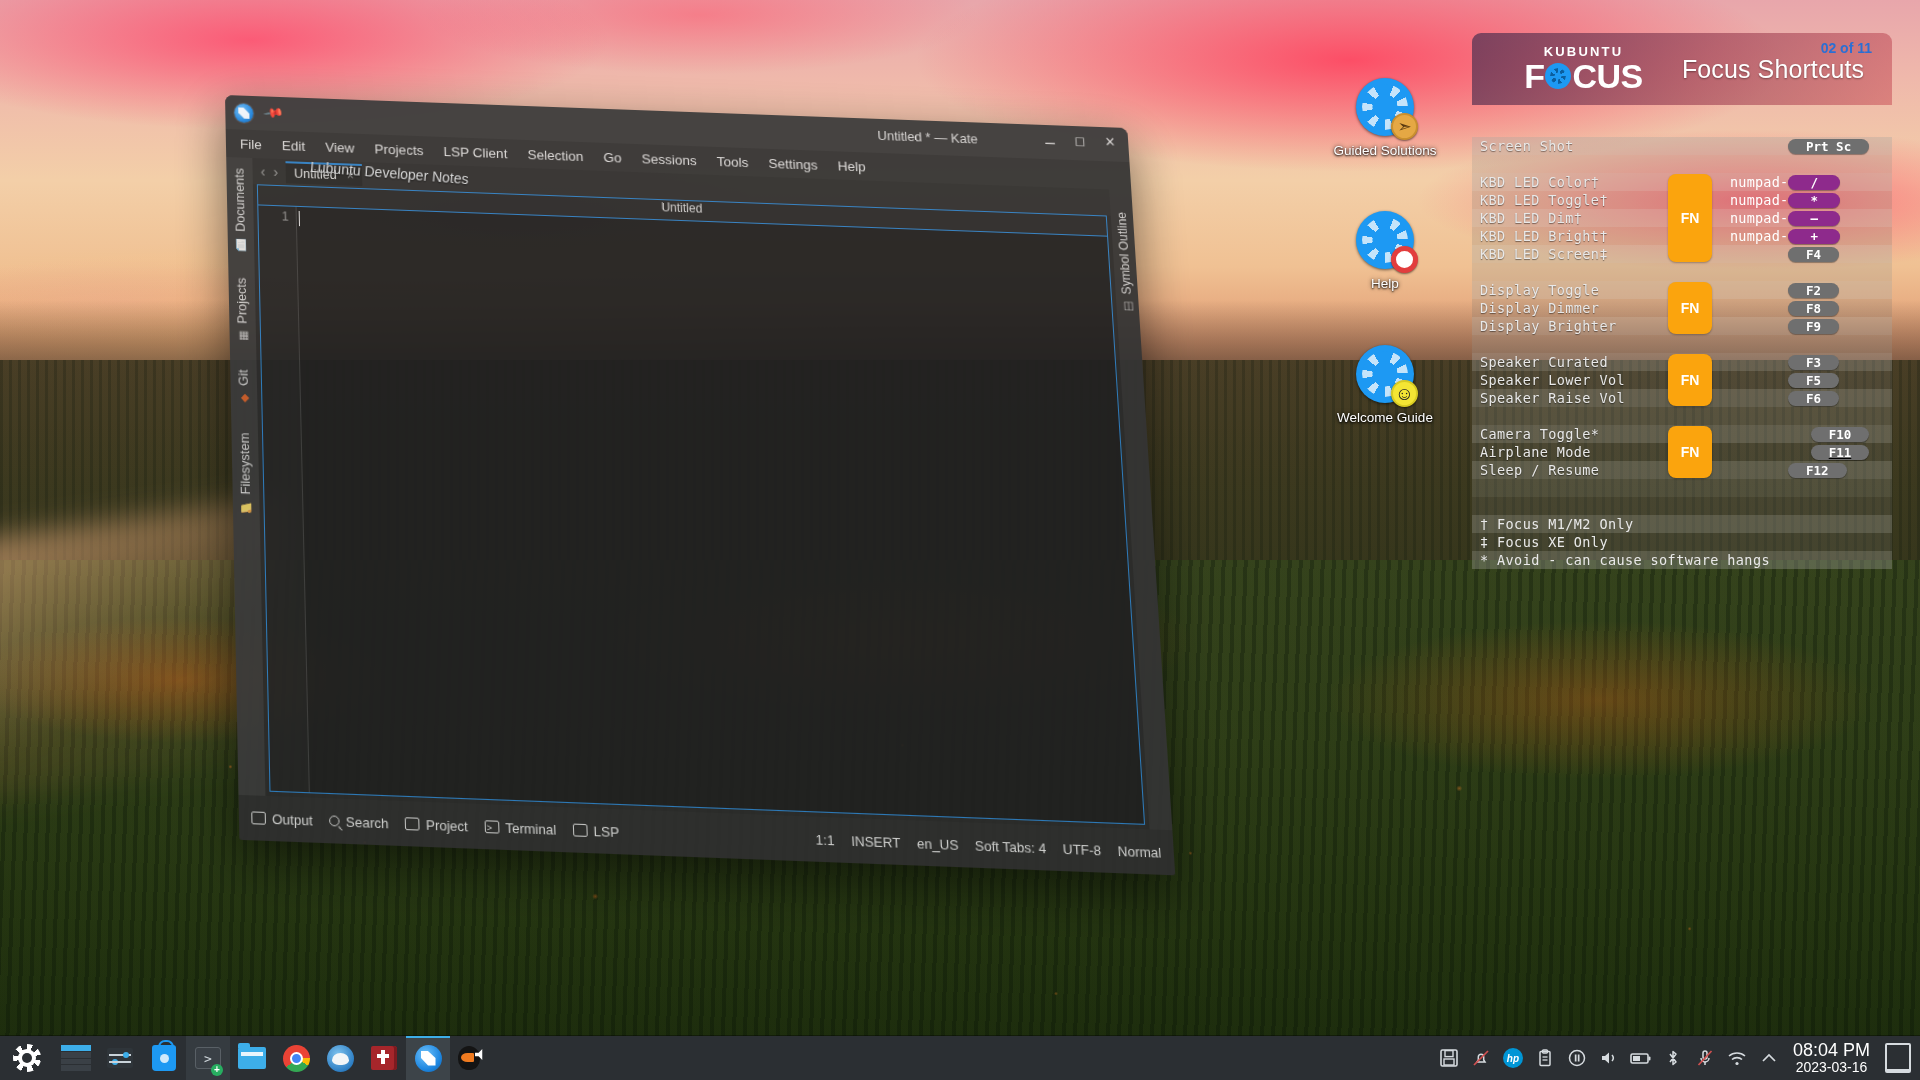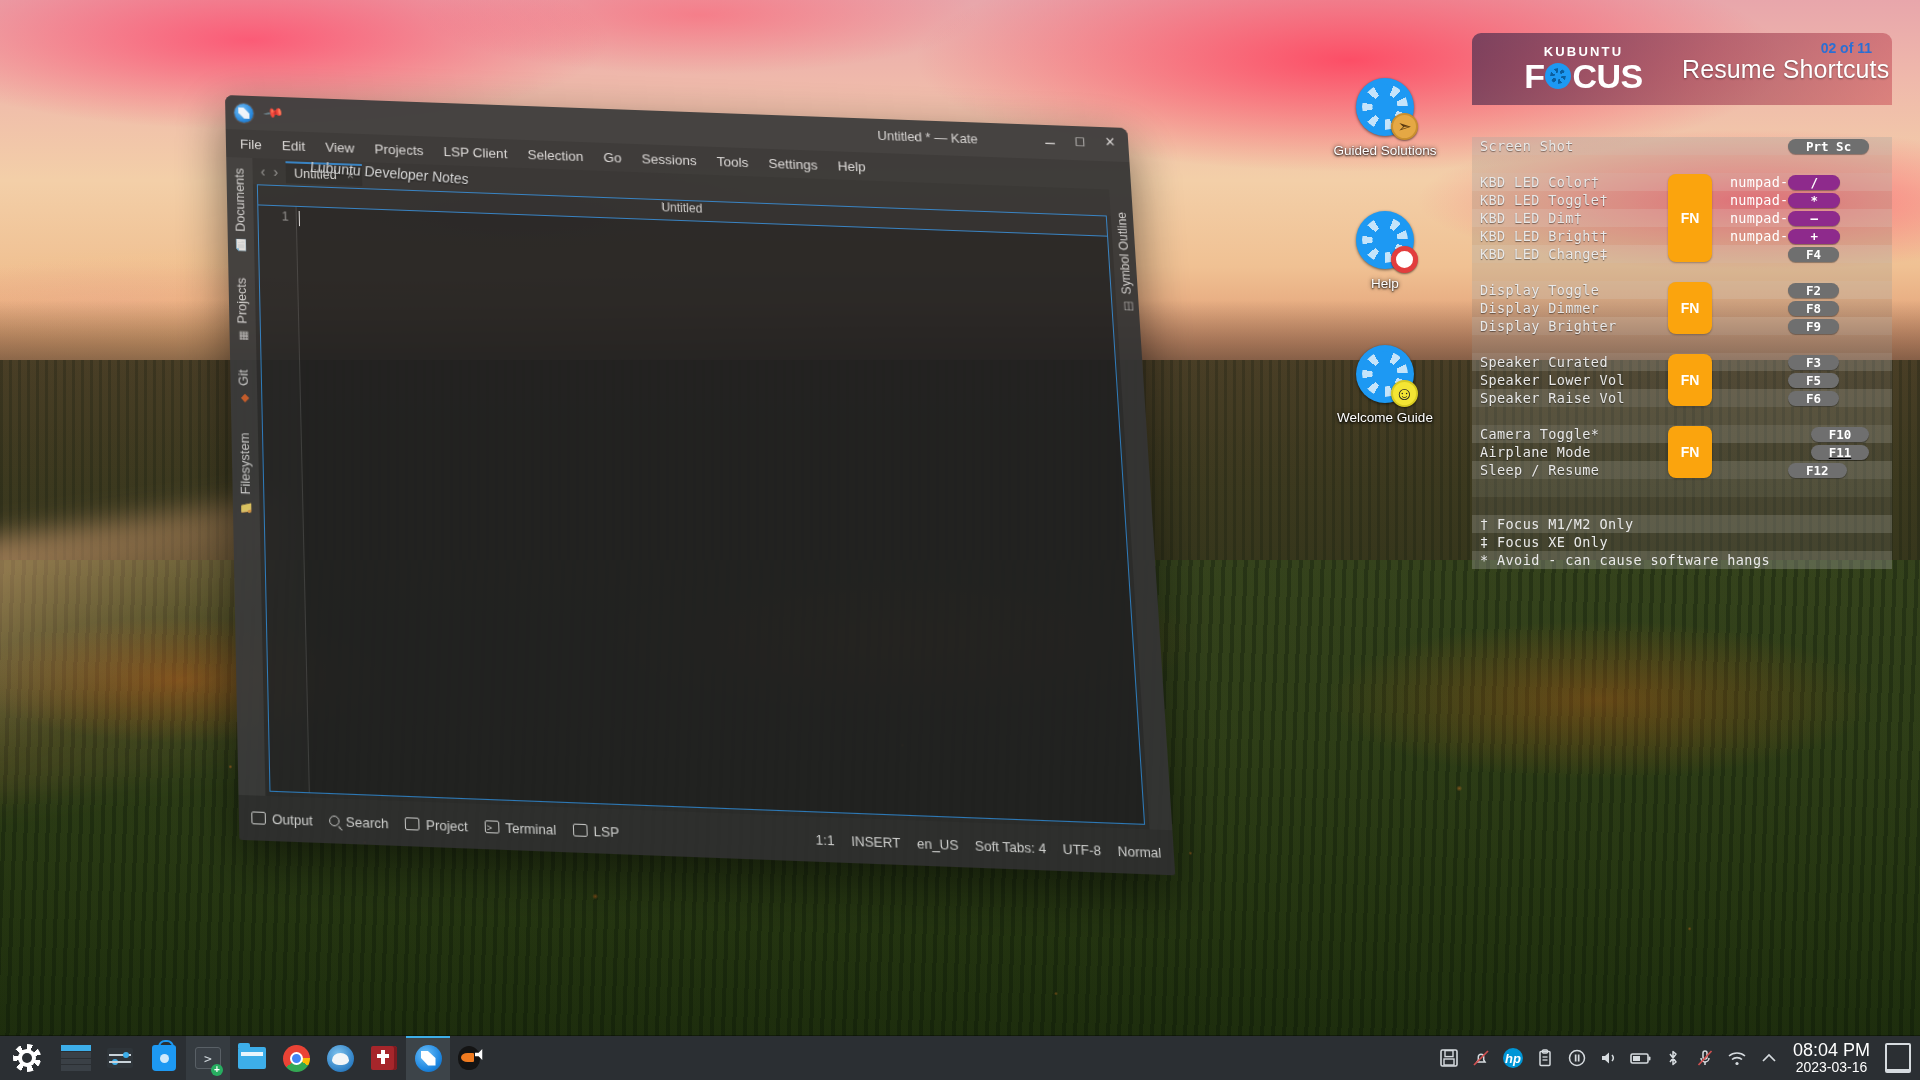--- a/index.html
+++ b/index.html
@@ -540,21 +540,21 @@
 <div id="shortcut-hud">
   <div class="hud-head">
     <div class="hud-logo">
       <div class="logo-kubuntu">KUBUNTU</div>
       <div class="logo-focus">
         <span>F</span>
         <span class="focus-o"></span>
         <span>CUS</span>
       </div>
     </div>
-    <div class="hud-title">Resume Shortcuts</div>
+    <div class="hud-title">Focus Shortcuts</div>
     <div class="hud-page">02 of 11</div>
   </div>
   <div class="hud-body" id="hud-body">
       <div style="position: relative; margin-top: 32px;">
         <div class="row">
           <div class="rlabel">Screen Shot</div>
           <div class="keycell" style="justify-content: flex-start; padding-left: 58px;">
             <span class="key wide">Prt Sc</span>
           </div>
         </div>
@@ -583,21 +583,21 @@
           </div>
         </div>
         <div class="row alt">
           <div class="rlabel">KBD LED Bright†</div>
           <div class="keycell">
             <span class="numlabel">numpad-</span>
             <span class="key purple">+</span>
           </div>
         </div>
         <div class="row">
-          <div class="rlabel">KBD LED Change‡</div>
+          <div class="rlabel">KBD LED Screen‡</div>
           <div class="keycell" style="justify-content: flex-start; padding-left: 58px;">
             <span class="key ">F4</span>
           </div>
         </div>
         <div class="fn-block" style="top: 1px; height: 88px;">FN</div>
       </div>
       <div class="row spacer"></div>
       <div style="position: relative;">
         <div class="row">
           <div class="rlabel">Display Toggle</div>
@@ -733,21 +733,21 @@
           <rect x="5" y="11" width="10" height="6" fill="none" stroke="#d6dbdf" stroke-width="1.4"></rect>
         </svg>
     </div>
     <div class="tray-btn">
       <svg width="20" height="20" viewBox="0 0 20 20">
           <path d="M6 14h8l-1.3-2V9a2.7 2.7 0 0 0-5.4 0v3z" fill="none" stroke="#d6dbdf" stroke-width="1.5"></path>
           <line x1="3" y1="17" x2="17" y2="3" stroke="#d05050" stroke-width="1.7"></line>
         </svg>
     </div>
     <div class="tray-btn">
-      <div style="width:20px;height:20px;border-radius:50%;background:#0096d6;color:#fff;font-size:13px;font-style:italic;font-weight:bold;display:flex;align-items:center;justify-content:center;">hp</div>
+      <div style="width:20px;height:20px;border-radius:50%;background:#0096d6;color:#fff;font-size:10px;font-style:italic;font-weight:bold;display:flex;align-items:center;justify-content:center;">hp</div>
     </div>
     <div class="tray-btn">
       <svg width="20" height="20" viewBox="0 0 20 20">
           <rect x="5" y="3.5" width="10" height="14" rx="1" fill="none" stroke="#d6dbdf" stroke-width="1.5"></rect>
           <rect x="7.5" y="2" width="5" height="3" rx="1" fill="none" stroke="#d6dbdf" stroke-width="1.4"></rect>
           <line x1="7.5" y1="9" x2="12.5" y2="9" stroke="#d6dbdf" stroke-width="1.3"></line>
           <line x1="7.5" y1="12" x2="12.5" y2="12" stroke="#d6dbdf" stroke-width="1.3"></line>
         </svg>
     </div>
     <div class="tray-btn">

